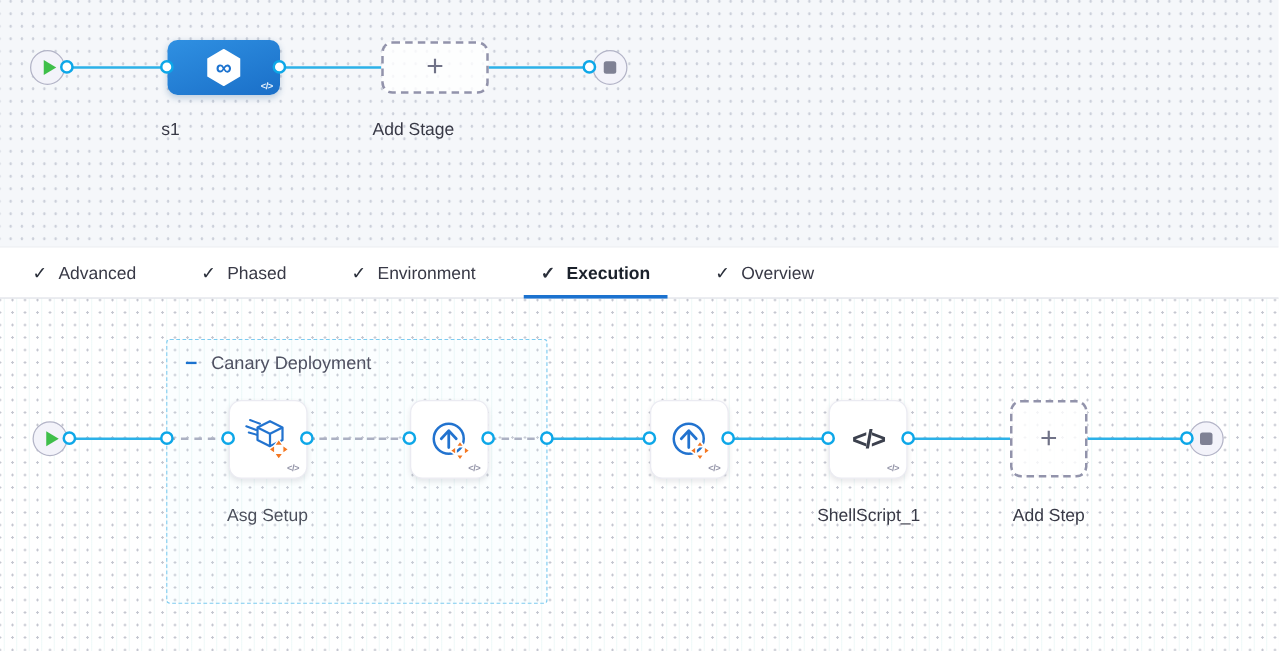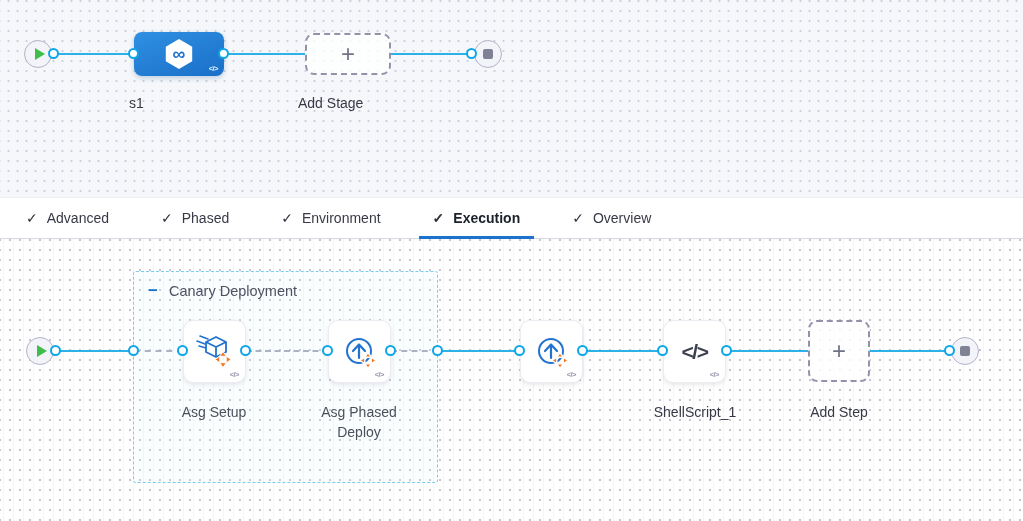--- a/index.html
+++ b/index.html
@@ -228,18 +228,17 @@
     <div class="port" style="left:577px;top:106px"></div>
     <div class="port" style="left:657px;top:106px"></div>
     <div class="port" style="left:721px;top:106px"></div>
     <div class="port" style="left:944px;top:106px"></div>
 
     <div class="endpoint" style="left:951px;top:98px">
       <div class="stop-sq"></div>
     </div>
 
     <div class="step-label" style="left:162px">Asg Setup</div>
-    <div class="step-label" style="left:307px">Asg Phased Deploy</div>
     <div class="step-label" style="left:643px">ShellScript_1</div>
     <div class="step-label" style="left:787px">Add Step</div>
   </section>
 
 </div>
 
 </body></html>

